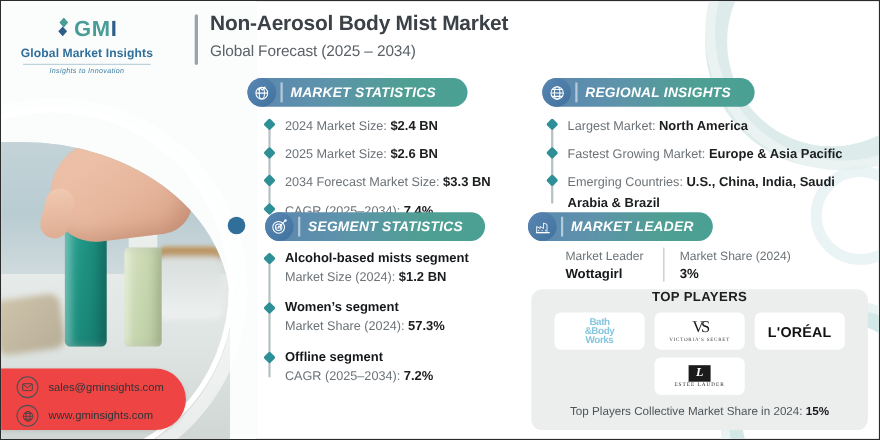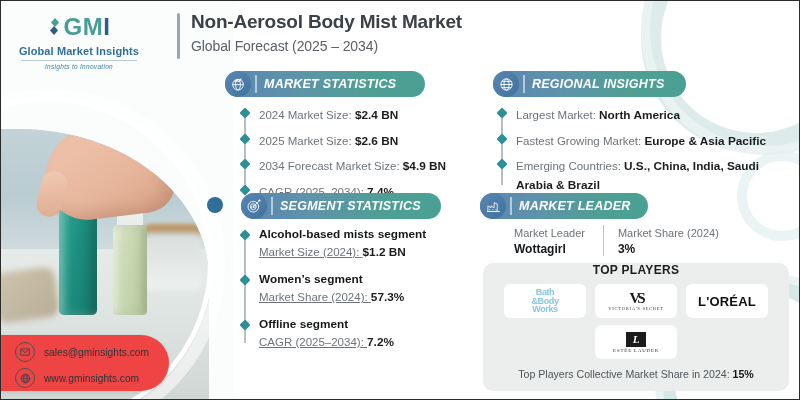--- a/index.html
+++ b/index.html
@@ -78,21 +78,21 @@
   }
   .hero-arc-soft{
     position:absolute;left:-126px;top:88px;width:350px;height:350px;
     border-radius:50%;border:12px solid rgba(255,255,255,.55);box-sizing:border-box;
     pointer-events:none;
   }
   .teal-dot{position:absolute;left:206px;top:196px;width:16px;height:16px;border-radius:50%;background:#2f6f99;}
 
   
   .logo{position:absolute;left:14px;top:14px;width:128px;text-align:center;}
-  .logo-main{font-size:24px;font-weight:bold;letter-spacing:.5px;color:#2f8f8a;line-height:1;}
+  .logo-main{font-size:20px;font-weight:bold;letter-spacing:.5px;color:#2f8f8a;line-height:1;}
   .logo-main .gm{color:#4a9d96;}
   .logo-main .i{color:#2e5d8a;}
   .logo-diamonds{display:inline-block;vertical-align:middle;margin-right:2px;}
   .logo-sub{font-size:11px;font-weight:bold;color:#2f6f9a;margin-top:4px;letter-spacing:.1px;}
   .logo-rule{height:1px;background:#b9ccd6;margin:3px 6px 2px;}
   .logo-tag{font-size:6.5px;color:#3f7fa0;font-style:italic;letter-spacing:.3px;}
 
   
   .title-wrap{position:absolute;left:176px;top:10px;padding-left:14px;}
   .title-bar{position:absolute;left:0;top:2px;width:3px;height:46px;background:#9aa4ab;border-radius:2px;}
@@ -118,21 +118,21 @@
   
   .blist{position:absolute;}
   .blist .rail{position:absolute;left:3px;top:7px;bottom:8px;width:1.5px;background:#b6bfc4;}
   .bitem{position:relative;padding-left:18px;margin-bottom:7px;}
   .bitem:last-child{margin-bottom:0;}
   .bdot{position:absolute;left:0px;top:4px;width:8px;height:8px;background:#2f8f96;
     transform:rotate(45deg);border-radius:1.5px;}
   .blbl{font-size:11.5px;color:#6c7378;line-height:1.35;}
   .bval{font-size:11.8px;color:#1b1d1f;font-weight:bold;}
   .bhead{font-size:11.8px;color:#15181a;font-weight:bold;line-height:1.3;}
-  .bsub{font-size:11.5px;color:#6c7378;line-height:1.35;text-decoration:underline;}
+  .bsub{font-size:11.5px;color:#6c7378;line-height:1.35;}
 
   
   .ml-grid{position:absolute;display:flex;align-items:flex-start;}
   .ml-col{padding-right:18px;}
   .ml-col2{padding-left:14px;border-left:1.5px solid #b9c1c6;}
   .ml-lbl{font-size:11px;color:#6c7378;line-height:1.5;}
   .ml-val{font-size:12px;color:#15181a;font-weight:bold;}
 
   
   .tp-card{
@@ -145,21 +145,21 @@
   .tp-box{
     width:82px;height:34px;background:#ffffff;border-radius:6px;
     display:flex;align-items:center;justify-content:center;overflow:hidden;
   }
   .tp-foot{text-align:center;font-size:10.6px;color:#4e5559;margin-top:9px;}
   .tp-foot b{color:#15181a;}
 
   
   .lg-bbw{font-size:9px;font-weight:bold;color:#86c6de;line-height:.96;text-align:center;letter-spacing:-.4px;}
   .lg-vs{text-align:center;line-height:1;}
-  .lg-vs .mono{font-size:15px;color:#1a1a1a;font-family:"Liberation Serif",serif;font-weight:bold;letter-spacing:-3px;}
+  .lg-vs .mono{font-size:15px;color:#1a1a1a;font-family:"Liberation Serif",serif;font-weight:normal;letter-spacing:-3px;}
   .lg-vs .cap{font-size:4.6px;color:#3a3a3a;letter-spacing:.7px;font-family:"Liberation Serif",serif;margin-top:1px;}
   .lg-loreal{font-size:13px;font-weight:bold;color:#111;letter-spacing:.2px;font-family:"Liberation Sans",sans-serif;}
   .lg-el{text-align:center;line-height:1;}
   .lg-el .mark{display:inline-block;width:20px;height:15px;background:#1b1b1b;color:#fff;
     font-family:"Liberation Serif",serif;font-style:italic;font-size:11px;font-weight:bold;
     line-height:15px;text-align:center;}
   .lg-el .cap{font-size:4.8px;color:#2a2a2a;letter-spacing:.9px;font-family:"Liberation Serif",serif;margin-top:2px;}
   .lg-wg{text-align:center;line-height:1;}
   .lg-wg .tiny{font-size:3.8px;color:#8e8e8e;letter-spacing:1.4px;}
   .lg-wg .nm{font-size:12px;font-weight:bold;color:#7b2fa0;font-style:italic;
@@ -247,21 +247,21 @@
     <div class="bitem">
       <div class="bdot"></div>
       <div><span class="blbl">2024 Market Size: </span><span class="bval">$2.4 BN</span></div>
     </div>
     <div class="bitem">
       <div class="bdot"></div>
       <div><span class="blbl">2025 Market Size: </span><span class="bval">$2.6 BN</span></div>
     </div>
     <div class="bitem">
       <div class="bdot"></div>
-      <div><span class="blbl">2034 Forecast Market Size: </span><span class="bval">$4.9 BN</span></div>
+      <div><span class="blbl">2034 Forecast Market Size: </span><span class="bval">$3.3 BN</span></div>
     </div>
     <div class="bitem">
       <div class="bdot"></div>
       <div><span class="blbl">CAGR (2025–2034): </span><span class="bval">7.4%</span></div>
     </div>
   </div>
 
   <div class="pill" style="left:492px;top:70px;width:193px;">
     <div class="pill-badge">
       <svg width="15" height="15" viewBox="0 0 24 24" fill="none" stroke="#ffffff" stroke-width="1.5">

